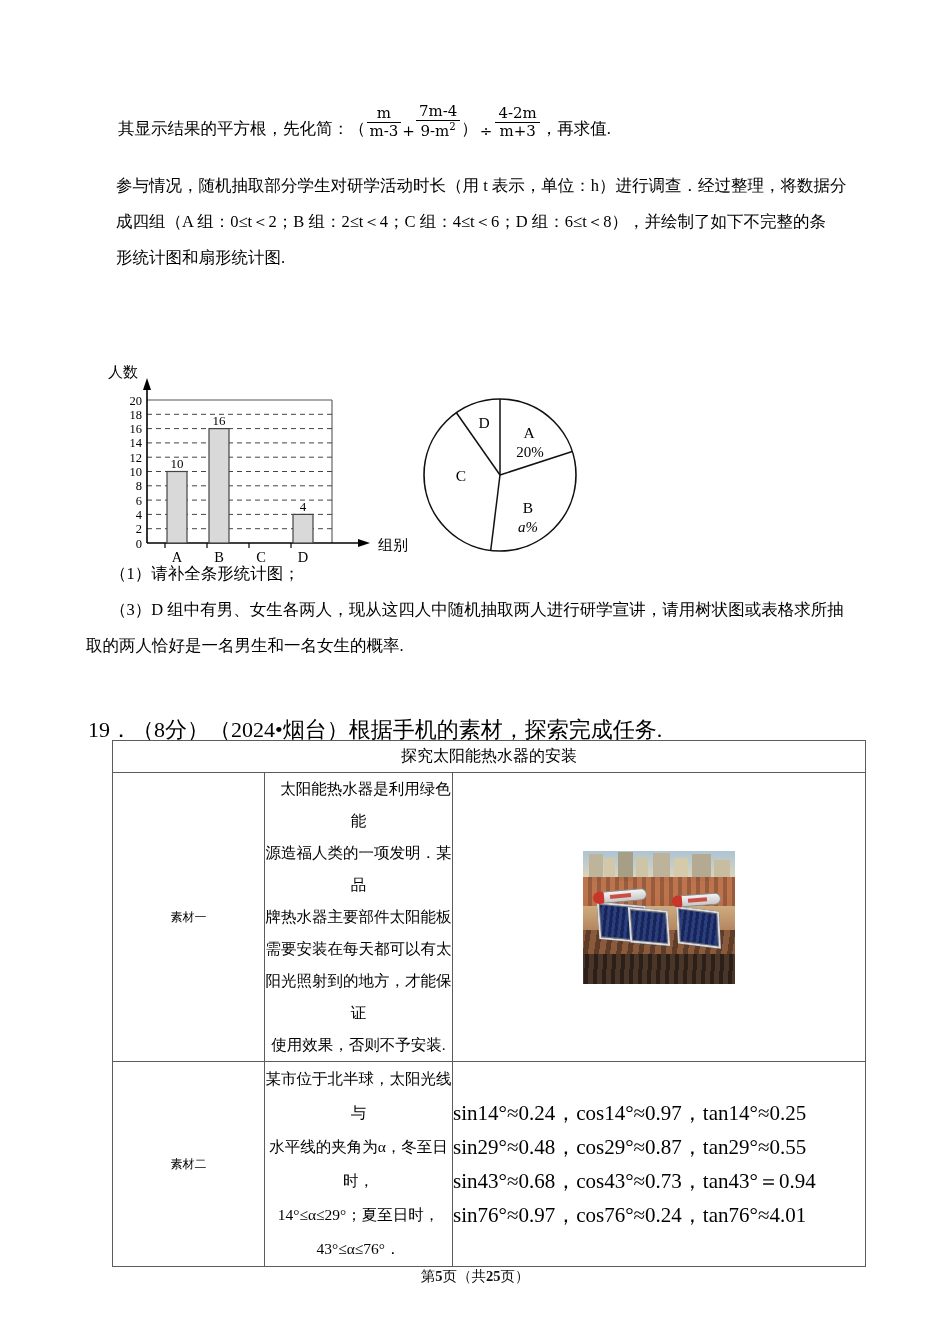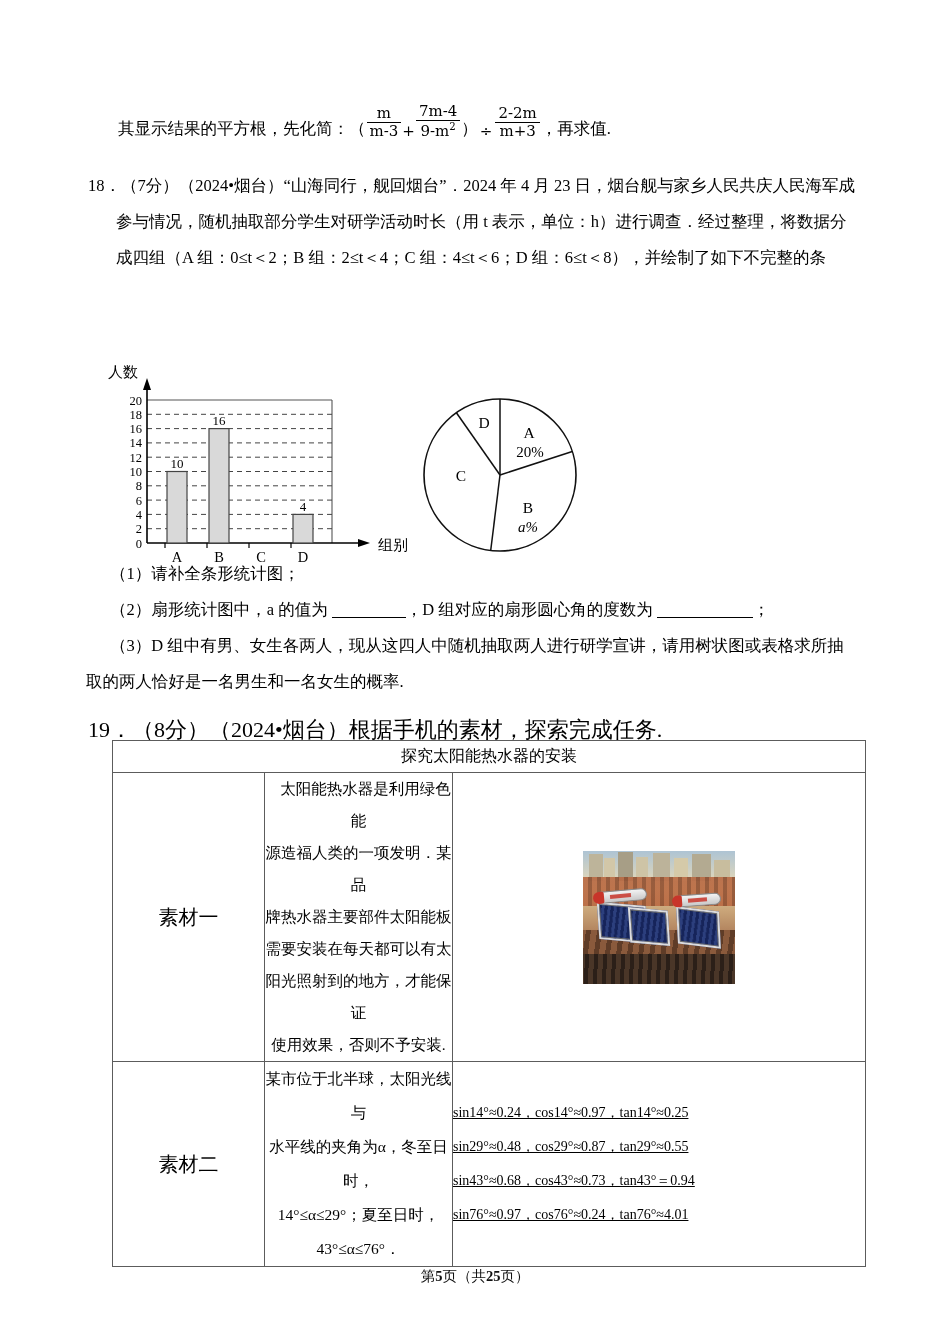--- a/index.html
+++ b/index.html
@@ -59,26 +59,26 @@
     width: 754px;
     border-collapse: collapse;
     font-size: 15.5px;
   }
   #matTable td {
     border: 1px solid #5c5c5c;
     padding: 0;
     vertical-align: middle;
   }
   .tbl-title { text-align: center; height: 32px; font-size: 16px; }
-  .col-label { width: 152px; text-align: center; font-size: 20px; }
+  .col-label { width: 152px; text-align: center; font-size: 12px; }
   .col-text  { width: 188px; padding: 6px 8px 8px 8px; }
   .col-media { padding: 6px; }
   .cell-lines { line-height: 32px; text-align: center; }
   .cell-lines .first { text-indent: 14px; text-align: center; }
-  .trig { line-height: 34px; padding: 6px 4px 6px 6px; font-size: 14px; white-space: nowrap; text-decoration: underline; }
+  .trig { line-height: 34px; padding: 6px 4px 6px 6px; font-size: 21px; white-space: nowrap; }
   .trig .row { display: block; }
 
   
   .photo {
     width: 152px; height: 133px; margin: 0 auto;
     position: relative; overflow: hidden;
     background: linear-gradient(#b9cbd8 0%, #c9c3a8 16%, #d8c59a 30%, #c9a478 45%, #b0815c 62%, #6b4a36 78%, #3a2b22 100%);
     border: 0;
   }
   .sky { position:absolute; left:0; top:0; width:100%; height:20%;
@@ -140,31 +140,31 @@
     <span class="mathrow math">
       <span class="frac">
         <span class="num">7m-4</span>
         <span class="den"><span>9-m</span><sup class="exp">2</sup></span>
       </span>
     </span>
     <span>）</span>
     <span class="math" style="margin:0 2px;">÷</span>
     <span class="mathrow math">
       <span class="frac">
-        <span class="num">2-2m</span>
+        <span class="num">4-2m</span>
         <span class="den">m+3</span>
       </span>
     </span>
     <span>，再求值.</span>
   </div>
 
   <div id="prob18">
-    <div class="ln l1">18．（7分）（2024•烟台）“山海同行，舰回烟台”．2024 年 4 月 23 日，烟台舰与家乡人民共庆人民海军成</div>
     <div class="ln ind">参与情况，随机抽取部分学生对研学活动时长（用 t 表示，单位：h）进行调查．经过整理，将数据分</div>
     <div class="ln ind">成四组（A 组：0≤t＜2；B 组：2≤t＜4；C 组：4≤t＜6；D 组：6≤t＜8），并绘制了如下不完整的条</div>
+    <div class="ln ind">形统计图和扇形统计图.</div>
   </div>
 
   <div id="charts">
 
     <svg width="320" height="210" viewBox="0 0 320 210" style="position:absolute;left:0;top:0;">
 
       <text id="bc-ylabel" x="8" y="17" font-size="15">人数</text>
 
       <g stroke="#555" stroke-width="1.1" fill="none">
         <line x1="232" y1="40" x2="232" y2="183"></line>
@@ -251,25 +251,20 @@
         <text x="128" y="135" font-size="15.5">B</text>
         <text x="128" y="154" font-size="15" font-style="italic">a%</text>
         <text x="61" y="103" font-size="15.5">C</text>
         <text x="84" y="50" font-size="15.5">D</text>
       </g>
     </svg>
   </div>
 
   <div id="questions">
     <div class="ln">（1）请补全条形统计图；</div>
-    <div class="ln">
-      <span>（2）扇形统计图中，a 的值为</span>
-      <span class="blank-s"></span><span>，D 组对应的扇形圆心角的度数为</span>
-      <span class="blank-m"></span><span>；</span>
-    </div>
     <div class="ln">（3）D 组中有男、女生各两人，现从这四人中随机抽取两人进行研学宣讲，请用树状图或表格求所抽</div>
     <div class="ln hang">取的两人恰好是一名男生和一名女生的概率.</div>
   </div>
 
   <div id="prob19">19．（8分）（2024•烟台）根据手机的素材，探索完成任务.</div>
 
   <table id="matTable">
     <tbody>
         <tr>
       <td class="tbl-title" colspan="3">探究太阳能热水器的安装</td>

